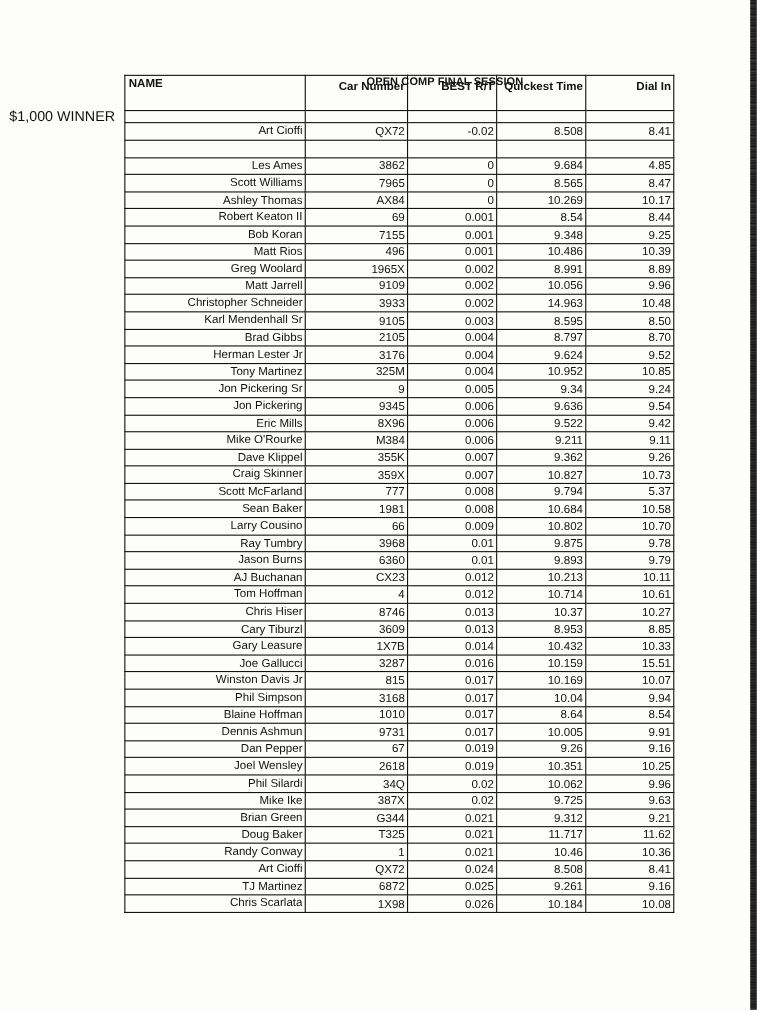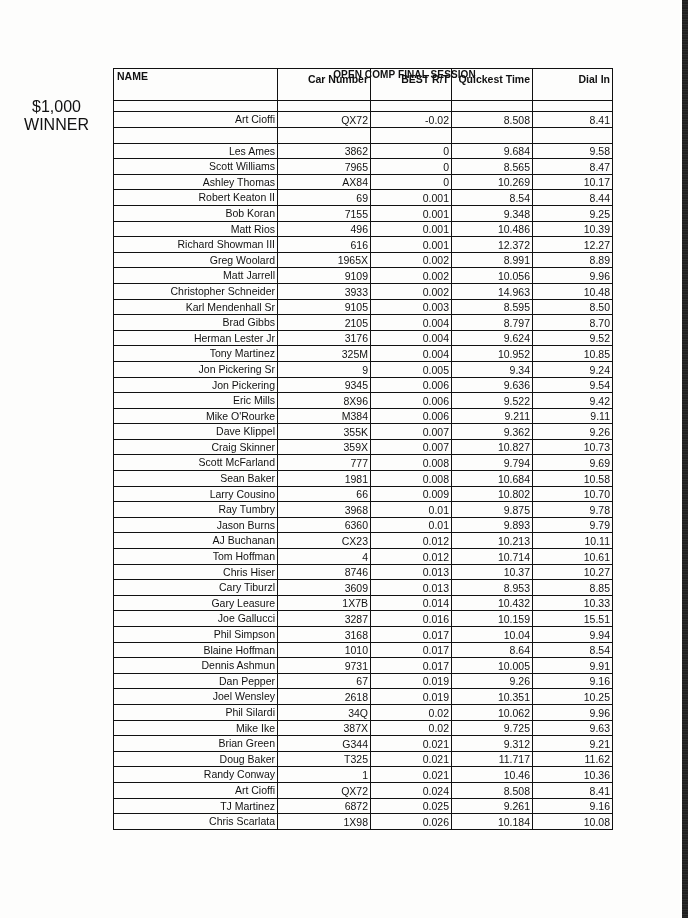--- a/index.html
+++ b/index.html
@@ -12,21 +12,21 @@
   .scan-edge {
     position: absolute; top: 0; right: 0; width: 6px; height: 918px;
     background: repeating-linear-gradient(180deg, #1a1a1a 0px, #2e2e2e 2px, #141414 3px, #3a3a3a 5px);
   }
   .title {
     position: absolute; left: 277px; width: 255px; top: 69px;
     text-align: center; font-size: 10px; font-weight: bold; letter-spacing: 0.1px;
   }
   .winner-label {
     position: absolute; left: 0; width: 113px; top: 98px;
-    text-align: center; font-size: 16px;
+    text-align: center; font-size: 13px;
   }
   table {
     position: absolute; left: 113px; top: 68px;
     border-collapse: collapse; table-layout: fixed;
     font-size: 10.5px;
   }
   td, th {
     border: 1px solid #111; padding: 0 2px 0 3px;
     white-space: nowrap; overflow: hidden;
     line-height: 14px; height: 14.6px;
@@ -85,21 +85,21 @@
         <td></td>
         <td></td>
         <td></td>
         <td></td>
     </tr>
   <tr>
         <td class="name">Les Ames</td>
         <td class="num">3862</td>
         <td class="num">0</td>
         <td class="num">9.684</td>
-        <td class="num">9.58</td>
+        <td class="num">4.85</td>
       </tr>
       <tr>
         <td class="name">Scott Williams</td>
         <td class="num">7965</td>
         <td class="num">0</td>
         <td class="num">8.565</td>
         <td class="num">8.47</td>
       </tr>
       <tr>
         <td class="name">Ashley Thomas</td>
@@ -123,27 +123,20 @@
         <td class="num">9.25</td>
       </tr>
       <tr>
         <td class="name">Matt Rios</td>
         <td class="num">496</td>
         <td class="num">0.001</td>
         <td class="num">10.486</td>
         <td class="num">10.39</td>
       </tr>
       <tr>
-        <td class="name">Richard Showman III</td>
-        <td class="num">616</td>
-        <td class="num">0.001</td>
-        <td class="num">12.372</td>
-        <td class="num">12.27</td>
-      </tr>
-      <tr>
         <td class="name">Greg Woolard</td>
         <td class="num">1965X</td>
         <td class="num">0.002</td>
         <td class="num">8.991</td>
         <td class="num">8.89</td>
       </tr>
       <tr>
         <td class="name">Matt Jarrell</td>
         <td class="num">9109</td>
         <td class="num">0.002</td>
@@ -225,21 +218,21 @@
         <td class="num">359X</td>
         <td class="num">0.007</td>
         <td class="num">10.827</td>
         <td class="num">10.73</td>
       </tr>
       <tr>
         <td class="name">Scott McFarland</td>
         <td class="num">777</td>
         <td class="num">0.008</td>
         <td class="num">9.794</td>
-        <td class="num">9.69</td>
+        <td class="num">5.37</td>
       </tr>
       <tr>
         <td class="name">Sean Baker</td>
         <td class="num">1981</td>
         <td class="num">0.008</td>
         <td class="num">10.684</td>
         <td class="num">10.58</td>
       </tr>
       <tr>
         <td class="name">Larry Cousino</td>
@@ -298,20 +291,27 @@
         <td class="num">10.33</td>
       </tr>
       <tr>
         <td class="name">Joe Gallucci</td>
         <td class="num">3287</td>
         <td class="num">0.016</td>
         <td class="num">10.159</td>
         <td class="num">15.51</td>
       </tr>
       <tr>
+        <td class="name">Winston Davis Jr</td>
+        <td class="num">815</td>
+        <td class="num">0.017</td>
+        <td class="num">10.169</td>
+        <td class="num">10.07</td>
+      </tr>
+      <tr>
         <td class="name">Phil Simpson</td>
         <td class="num">3168</td>
         <td class="num">0.017</td>
         <td class="num">10.04</td>
         <td class="num">9.94</td>
       </tr>
       <tr>
         <td class="name">Blaine Hoffman</td>
         <td class="num">1010</td>
         <td class="num">0.017</td>

